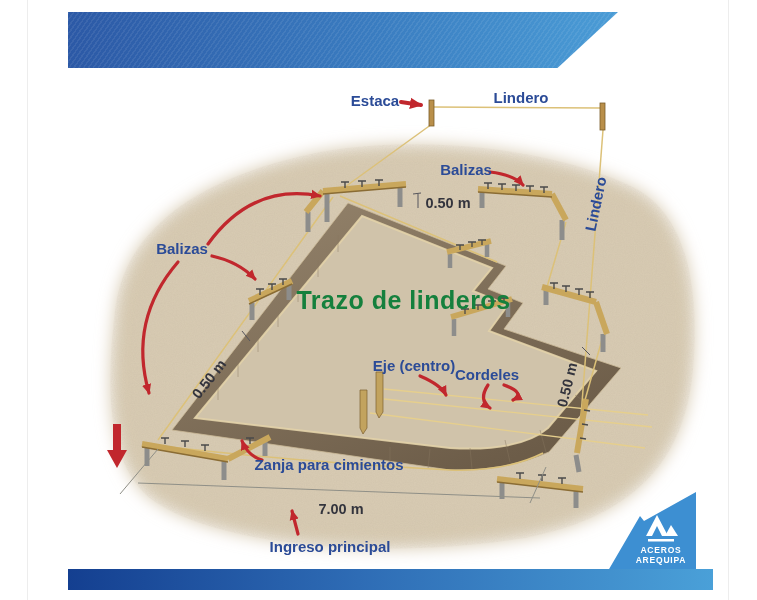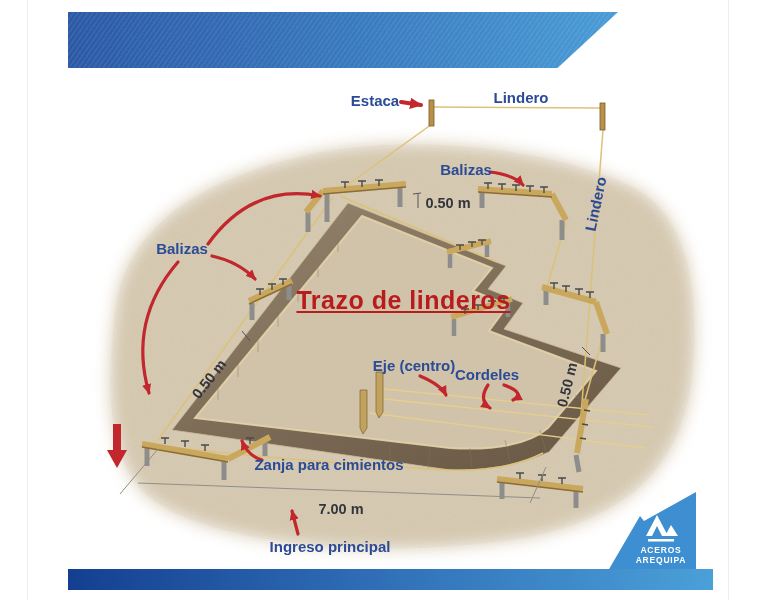--- a/index.html
+++ b/index.html
@@ -6,21 +6,21 @@
   .page{position:relative;width:757px;height:600px;background:#ffffff;overflow:hidden;
         font-family:"Liberation Sans",sans-serif;}
   .card{position:absolute;left:27px;top:0;width:700px;height:600px;background:#ffffff;
         border-left:1px solid #ededed;border-right:1px solid #ededed;}
   .banner{position:absolute;left:68px;top:12px;width:550px;height:56px;
           background:linear-gradient(90deg,#2c59a6 0%,#3a7cc0 55%,#4a9cd6 100%);
           clip-path:polygon(0 0,100% 0,89% 100%,0 100%);}
   .banner::after{content:"";position:absolute;inset:0;
           background:repeating-linear-gradient(125deg,rgba(255,255,255,.07) 0 1.5px,rgba(0,0,0,0) 1.5px 4px);}
   .banner-title{position:absolute;inset:0;display:flex;align-items:center;justify-content:center;
-          padding-left:50px;color:#b91c1c;font-weight:bold;font-size:25px;letter-spacing:.5px;z-index:2;text-decoration:underline;}
+          padding-left:50px;color:#15803d;font-weight:bold;font-size:25px;letter-spacing:.5px;z-index:2;}
   .strip{position:absolute;left:68px;top:569px;width:645px;height:21px;
           background:linear-gradient(90deg,#143f90 0%,#2e6cb5 45%,#4aa0d8 100%);}
   svg.art{position:absolute;left:0;top:0;}
   text{font-family:"Liberation Sans",sans-serif;}
   .lbl{fill:#2b4b97;font-weight:bold;font-size:15px;}
   .meas{fill:#33343d;font-weight:bold;font-size:14.5px;}
   .logotxt{fill:#ffffff;font-weight:bold;font-size:8.5px;letter-spacing:.8px;}
 </style>
 </head>
 <body>

